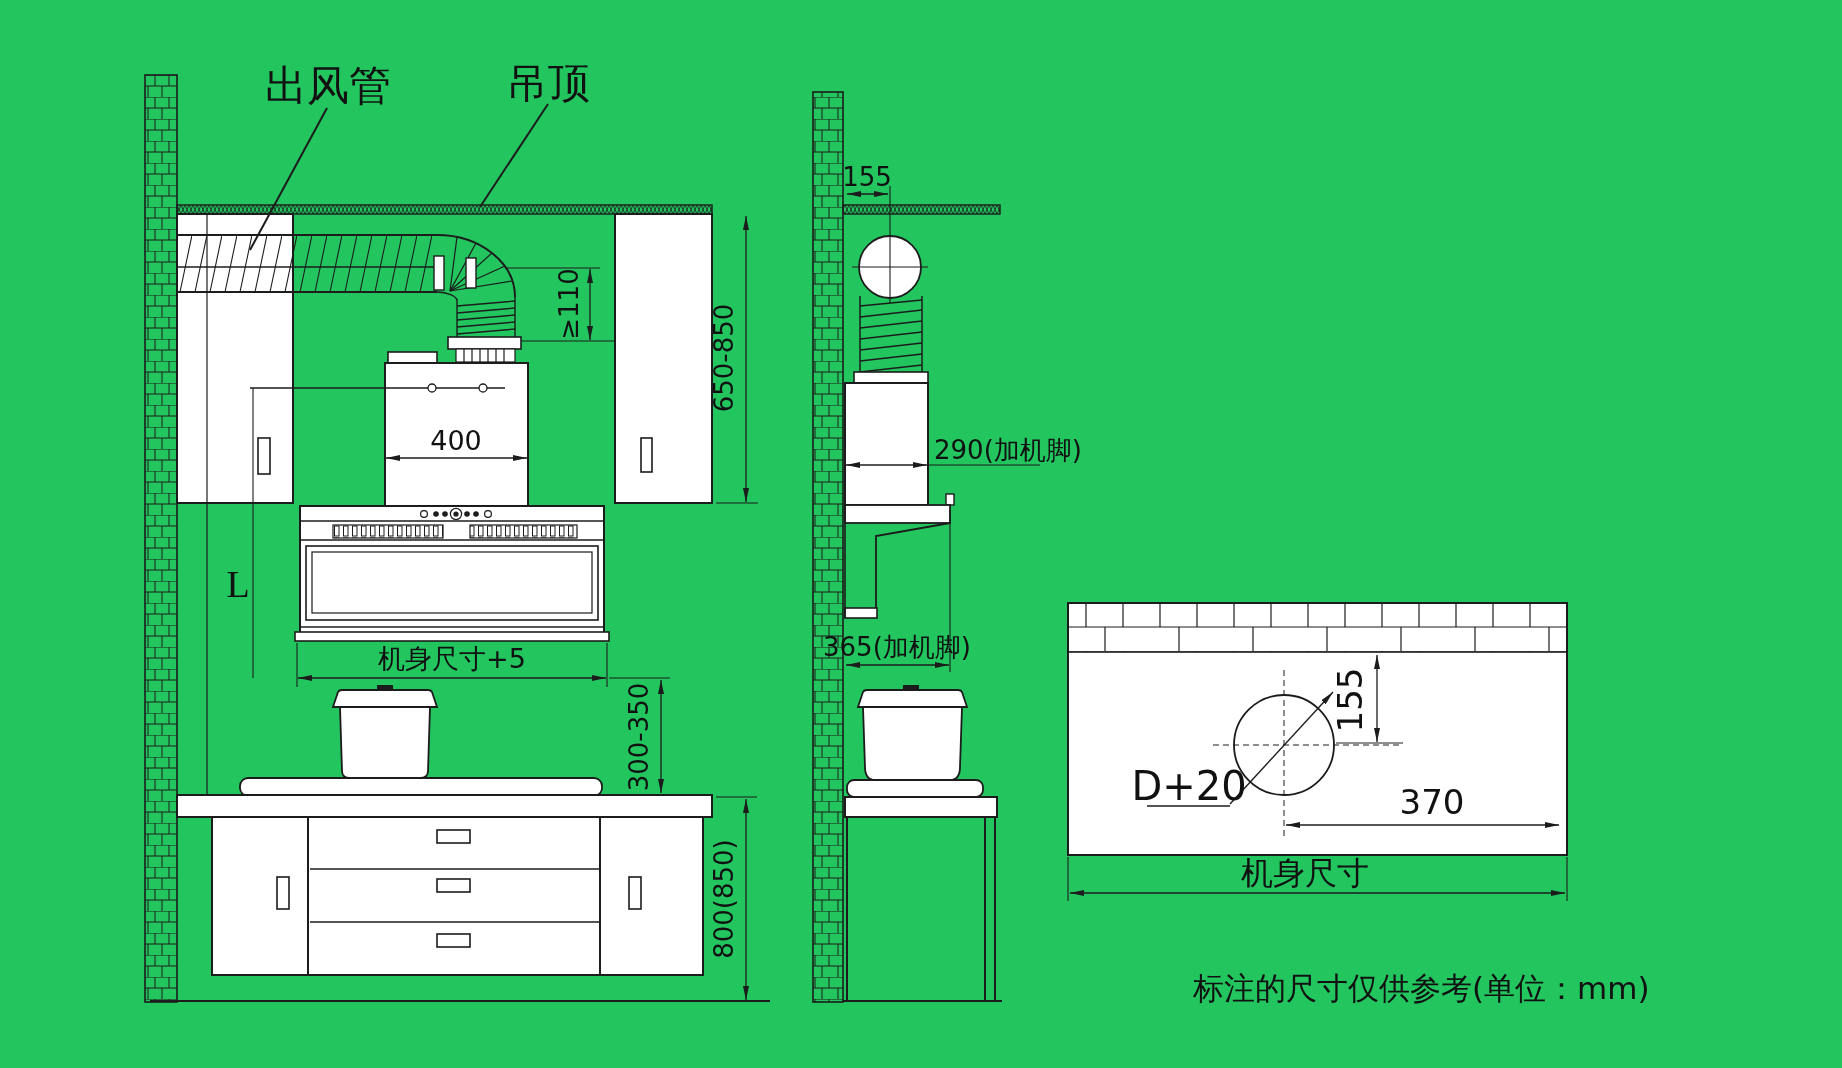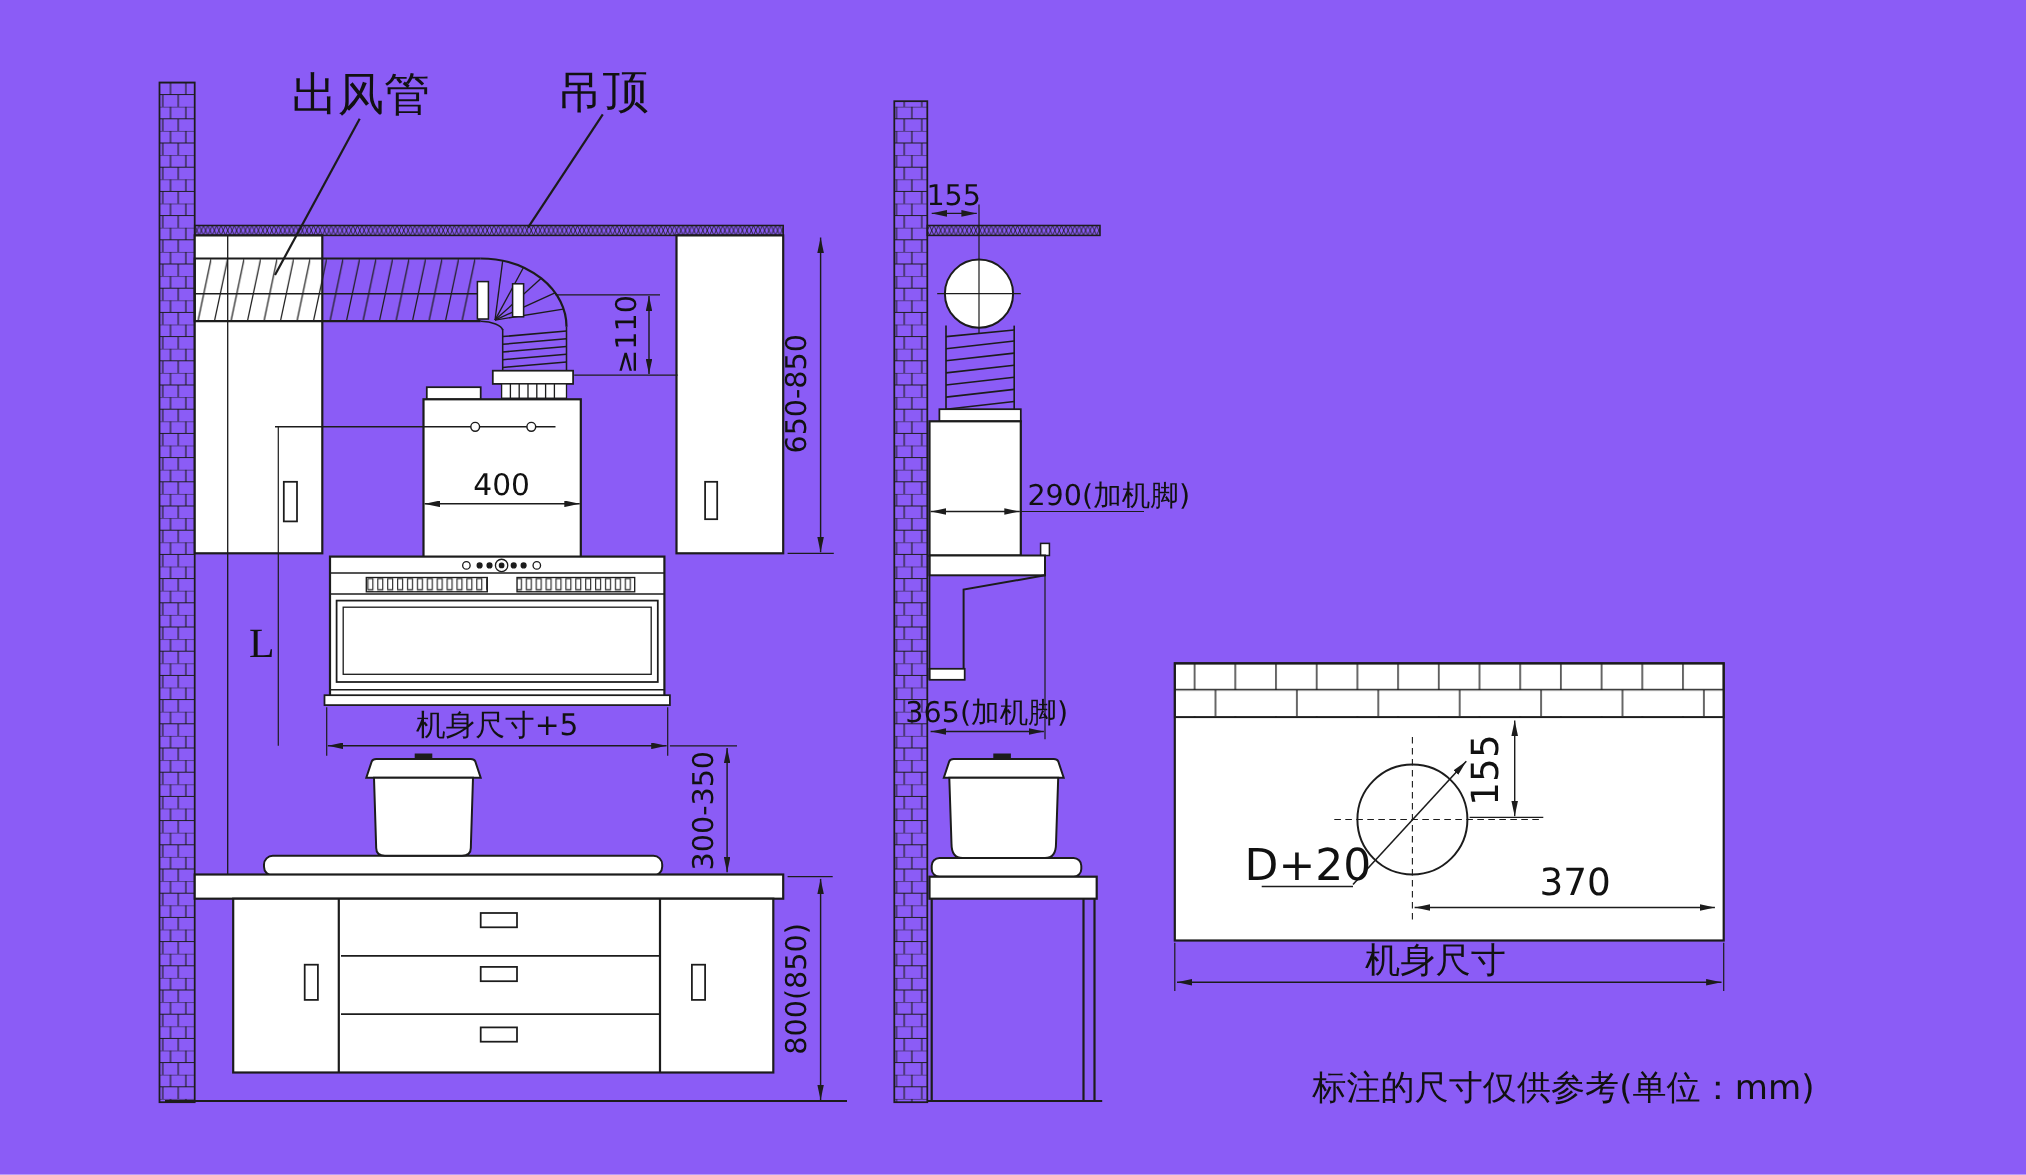--- a/index.html
+++ b/index.html
@@ -1,16 +1,16 @@
 <!DOCTYPE html>
 <html><head>
 <meta charset="utf-8">
 <style>
   html,body{margin:0;padding:0;background:#ffffff;}
-  .canvas{position:relative;width:1842px;height:1068px;background:#8b5cf6;overflow:hidden;
+  .canvas{position:relative;width:1842px;height:1068px;background:#22c55e;overflow:hidden;
           font-family:"DejaVu Sans",sans-serif;}
   svg text{fill:#111111;stroke:none;}
   .lbl{font-family:"DejaVu Sans",sans-serif;}
   .serif{font-family:"Liberation Serif","DejaVu Serif",serif;}
 </style>
 </head>
 <body>
 
 <div class="canvas">
 <svg width="1842" height="1068" viewBox="0 0 1842 1068">

